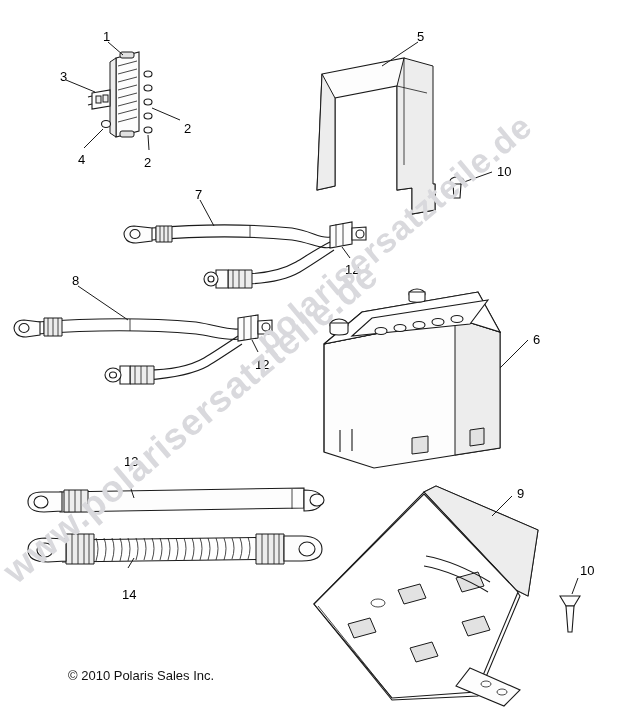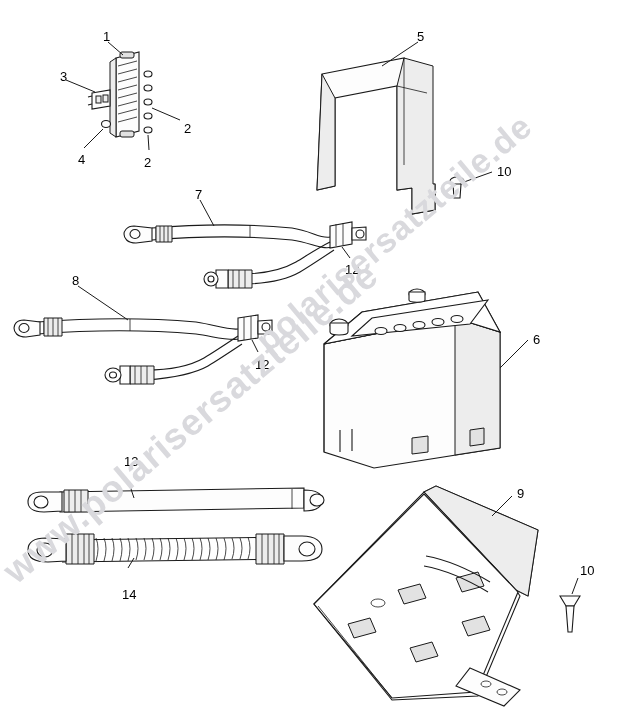--- a/index.html
+++ b/index.html
@@ -316,14 +316,15 @@
   <div class="callout" style="left:124px; top:455px;">13</div>
   <div class="callout" style="left:517px; top:487px;">9</div>
   <div class="callout" style="left:122px; top:588px;">14</div>
   <div class="callout" style="left:580px; top:564px;">10</div>
 
   <div class="watermark-layer">
     <div class="wm wm-second">polarisersatzteile.de</div>
     <div class="wm wm-main">www.polarisersatzteile.de</div>
   </div>
 
+  <div class="copyright">© 2010 Polaris Sales Inc.</div>
 
 </div>
 
 </body></html>

